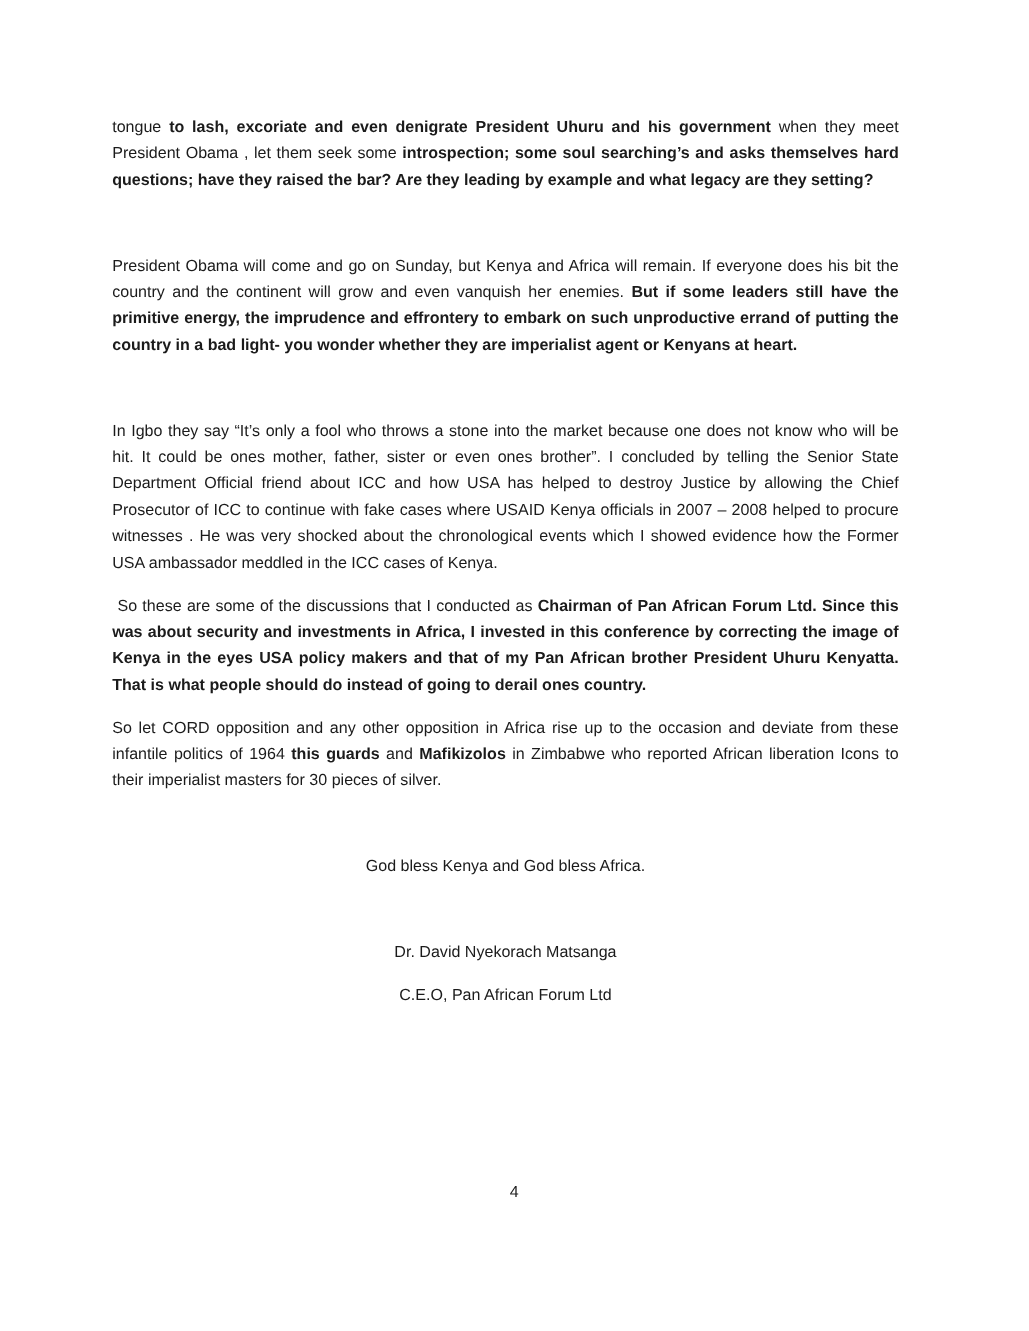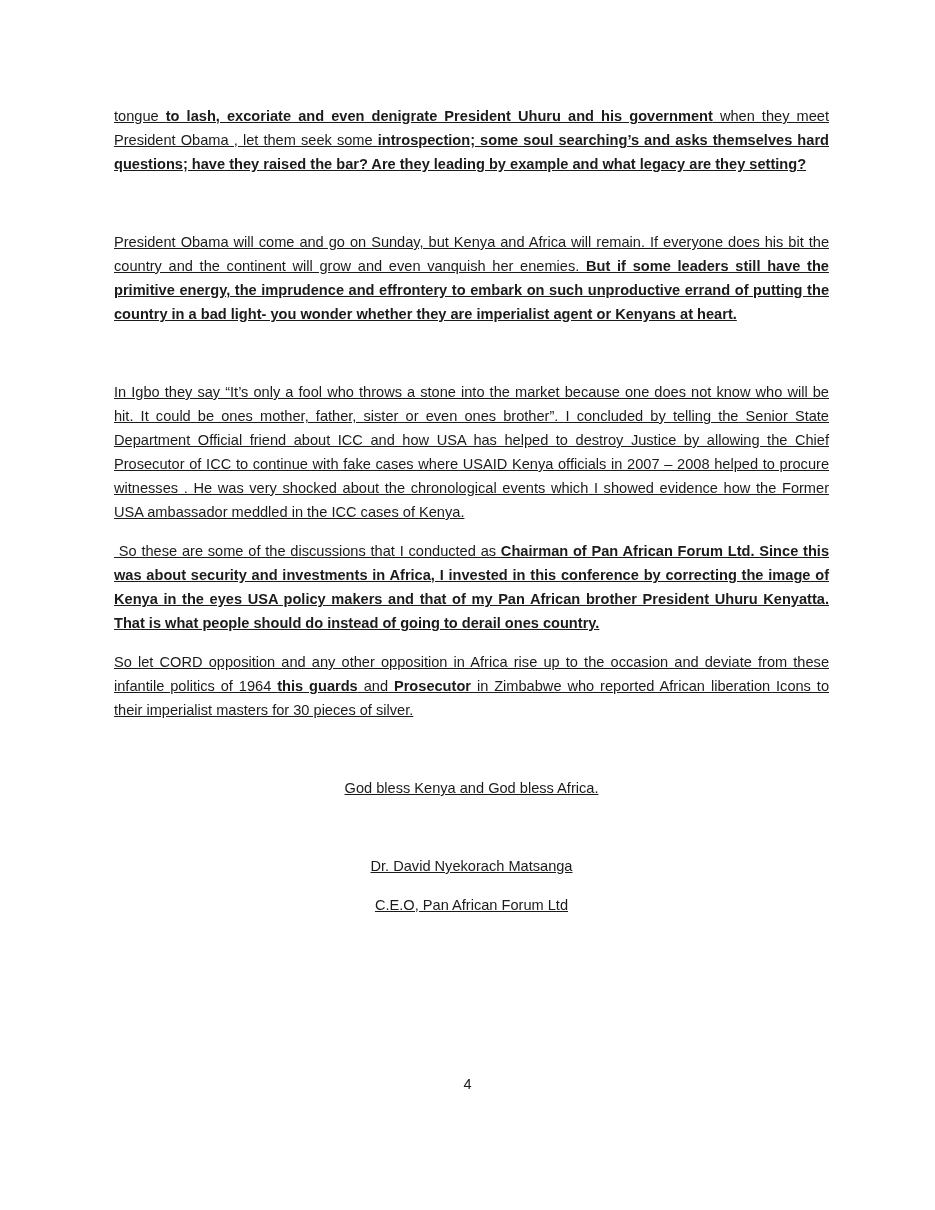--- a/index.html
+++ b/index.html
@@ -13,23 +13,22 @@
     height: 1210px;
     background: #ffffff;
     font-family: "Liberation Sans", "DejaVu Sans", sans-serif;
     color: #1b1b1b;
     overflow: hidden;
     box-sizing: border-box;
   }
   .content {
     position: absolute;
     top: 104px;
-    left: 114px;
+    left: 102px;
     width: 715px;
-    text-decoration: underline;
   }
   .para {
     margin: 0 0 15px 0;
     font-size: 14.6px;
     line-height: 24px;
     color: #1b1b1b;
   }
   .para.justify { text-align: justify; }
   .para.left { text-align: center; }
   .para.empty { min-height: 24px; }
@@ -49,21 +48,21 @@
 <body>
 
 <div class="page">
   <div class="content">
       <p class="para justify"><span>tongue </span><span class="bold">to lash, excoriate and even denigrate President Uhuru and his government</span><span> when they meet President Obama , let them seek some </span><span class="bold">introspection; some soul searching’s and asks themselves hard questions; have they raised the bar? Are they leading by example and what legacy are they setting?</span></p>
       <p class="para justify empty"></p>
       <p class="para justify"><span>President Obama will come and go on Sunday, but Kenya and Africa will remain. If everyone does his bit the country and the continent will grow and even vanquish her enemies. </span><span class="bold">But if some leaders still have the primitive energy, the imprudence and effrontery to embark on such unproductive errand of putting the country in a bad light- you wonder whether they are imperialist agent or Kenyans at heart.</span></p>
       <p class="para justify empty"></p>
       <p class="para justify"><span>In Igbo they say “It’s only a fool who throws a stone into the market because one does not know who will be hit. It could be ones mother, father, sister or even ones brother”.  I concluded by telling the Senior State Department Official friend  about ICC and how USA has helped to destroy Justice by allowing  the Chief Prosecutor of ICC to continue with fake cases where USAID Kenya officials in 2007 – 2008 helped to procure witnesses . He was very shocked about the chronological events which I showed evidence how the Former USA ambassador meddled in the ICC cases of Kenya.</span></p>
       <p class="para justify"><span>&nbsp;So these are some of the discussions that I conducted as </span><span class="bold">Chairman of Pan African Forum Ltd. Since this was about security and investments in Africa, I invested in this conference by correcting the image of Kenya in the eyes USA policy makers and that of my Pan African brother President Uhuru Kenyatta. That is what people should do instead of going to derail ones country.</span></p>
-      <p class="para justify"><span>So let CORD opposition and any other opposition in Africa rise up to the occasion and deviate from these infantile politics of 1964 </span><span class="bold">this guards</span><span> and </span><span class="bold">Prosecutor</span><span> in Zimbabwe who reported African liberation Icons to their imperialist masters for 30 pieces of silver.</span></p>
+      <p class="para justify"><span>So let CORD opposition and any other opposition in Africa rise up to the occasion and deviate from these infantile politics of 1964 </span><span class="bold">this guards</span><span> and </span><span class="bold">Mafikizolos</span><span> in Zimbabwe who reported African liberation Icons to their imperialist masters for 30 pieces of silver.</span></p>
       <p class="para left empty"></p>
       <p class="para left"><span>God bless Kenya and God bless Africa.</span></p>
       <p class="para left empty"></p>
       <p class="para left"><span>Dr. David Nyekorach Matsanga</span></p>
       <p class="para left"><span>C.E.O, Pan African Forum Ltd</span></p>
     </div>
   <div class="footer">
     <span>4</span>
   </div>
 </div>

